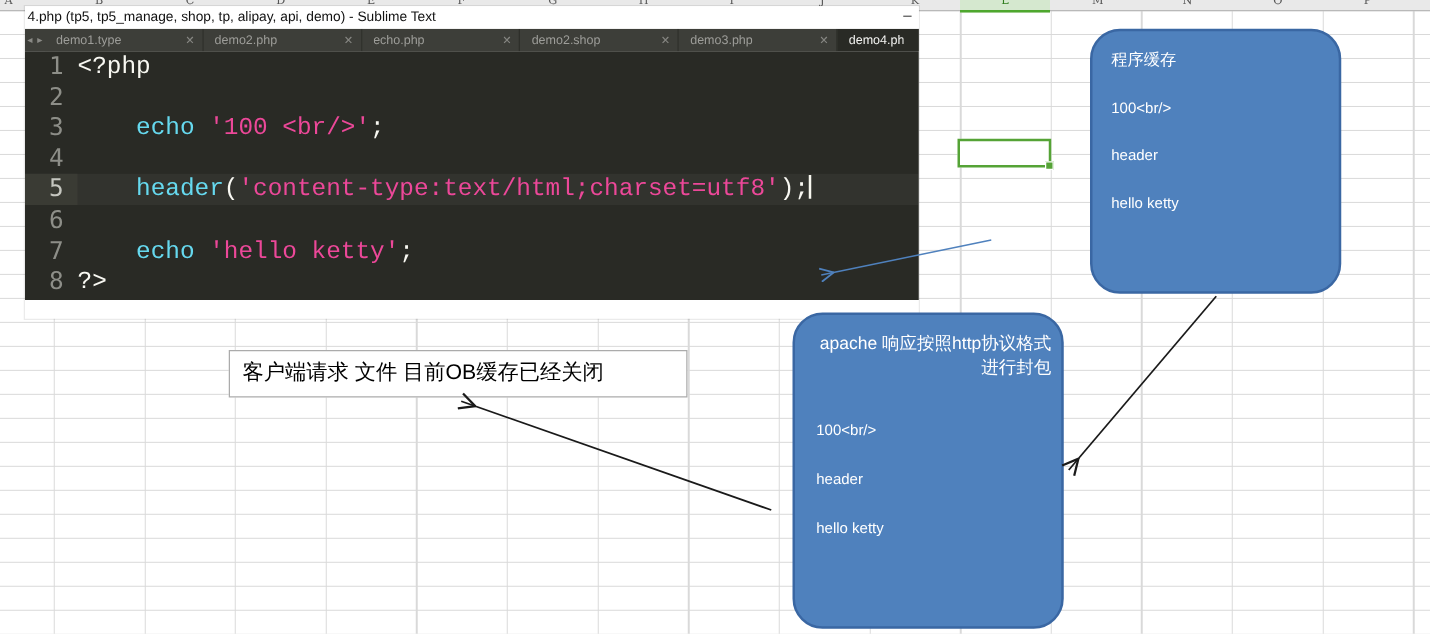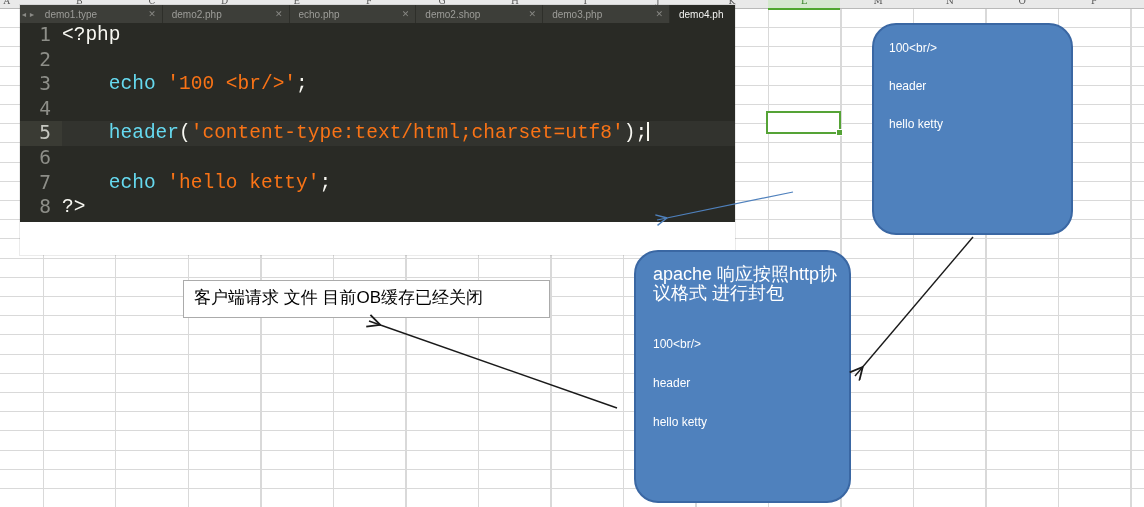--- a/index.html
+++ b/index.html
@@ -38,31 +38,31 @@
   .tab .tab-close{font-size:9px;color:#878783;margin-left:4px;}
   .tab.active{background:#292a25;width:auto;border-right:none;padding-right:12px;}
   .tab.active .tab-label{color:#f4f4f2;}
   #editor{position:relative;height:199px;background:#292a25;font-family:"DejaVu Sans Mono","Liberation Mono",monospace;
       font-size:19.5px;line-height:24.6px;white-space:pre;overflow:hidden;}
   .code-line{display:flex;height:24.6px;}
   .code-line.current{background:rgba(255,255,255,0.045);}
   .gutter{width:42px;flex:0 0 42px;text-align:right;padding-right:11px;color:#8d8e88;box-sizing:border-box;}
   .code-line.current .gutter{background:#3a3b34;color:#c6c7c0;}
   .code-text{color:#f8f8f2;font-family:Liberation Mono, monospace;}
-  .tk-w{color:#f8f8f2;} .tk-k{color:#66d9ef;} .tk-s{color:#f97316;}
+  .tk-w{color:#f8f8f2;} .tk-k{color:#66d9ef;} .tk-s{color:#ec4899;}
   .caret{display:inline-block;width:2px;height:19px;background:#f8f8f0;vertical-align:-3px;}
 
   
   .blue-box{position:absolute;background:#4f81bd;border:2px solid #3a67a3;border-radius:24px;
       color:#ffffff;box-sizing:border-box;}
   #top-box{left:872px;top:23px;width:201px;height:212px;padding:14px 4px 0 15px;}
   #bottom-box{left:634px;top:250px;width:217px;height:253px;padding:13px 8px 0 17px;}
   .box-title{font-size:13px;margin-bottom:20px;}
   .box-line{font-size:12px;margin-bottom:20px;line-height:18px;}
-  #bottom-box .box-para{font-size:18px;line-height:19px;margin-bottom:32px;}
+  #bottom-box .box-para{font-size:14px;line-height:19px;margin-bottom:32px;text-align:right;}
   #bottom-box .box-line{margin-bottom:21px;}
   #note-box{position:absolute;left:183px;top:280px;width:367px;height:38px;background:#ffffff;
       border:1px solid #ababab;box-sizing:border-box;padding:5px 0 0 10px;}
   #note-text{font-size:17px;color:#000;}
 
   #arrow-layer{position:absolute;inset:0;pointer-events:none;}
 </style>
 </head>
 <body>
 
@@ -85,20 +85,24 @@
     <span class="col-letter" style="left: 1091px;">P</span>
   </div>
 <div id="selected-col-header">
   <span class="col-letter">L</span>
 </div>
 <div id="selected-cell">
   <div class="fill-handle"></div>
 </div>
 
 <div id="sublime">
+  <div id="title-bar">
+    <span id="title-text">4.php (tp5, tp5_manage, shop, tp, alipay, api, demo) - Sublime Text</span>
+    <span id="min-btn">–</span>
+  </div>
   <div id="tab-bar">
     <span class="tab-nav">◄</span>
     <span class="tab-nav">►</span>
   <div class="tab">
         <span class="tab-label">demo1.type</span>
         <span class="tab-close">✕</span>
       </div>
       <div class="tab">
         <span class="tab-label">demo2.php</span>
         <span class="tab-close">✕</span>
@@ -116,20 +120,21 @@
         <span class="tab-close">✕</span>
       </div>
       <div class="tab active">
         <span class="tab-label">demo4.php</span>
       </div>
     </div>
   <div id="editor"><div class="code-line"><span class="gutter">1</span><span class="code-text"><span class="tk-w">&lt;?php</span></span></div><div class="code-line"><span class="gutter">2</span><span class="code-text"></span></div><div class="code-line"><span class="gutter">3</span><span class="code-text"><span class="tk-w">    </span><span class="tk-k">echo</span><span class="tk-w"> </span><span class="tk-s">'100 &lt;br/&gt;'</span><span class="tk-w">;</span></span></div><div class="code-line"><span class="gutter">4</span><span class="code-text"></span></div><div class="code-line current"><span class="gutter">5</span><span class="code-text"><span class="tk-w">    </span><span class="tk-k">header</span><span class="tk-w">(</span><span class="tk-s">'content-type:text/html;charset=utf8'</span><span class="tk-w">);</span><span class="caret"></span></span></div><div class="code-line"><span class="gutter">6</span><span class="code-text"></span></div><div class="code-line"><span class="gutter">7</span><span class="code-text"><span class="tk-w">    </span><span class="tk-k">echo</span><span class="tk-w"> </span><span class="tk-s">'hello ketty'</span><span class="tk-w">;</span></span></div><div class="code-line"><span class="gutter">8</span><span class="code-text"><span class="tk-w">?&gt;</span></span></div></div>
 </div>
 
 <div id="top-box" class="blue-box">
+  <div class="box-title">程序缓存</div>
 <div class="box-line">100&lt;br/&gt;</div>
     <div class="box-line">header</div>
     <div class="box-line">hello ketty</div>
   </div>
 <div id="bottom-box" class="blue-box">
   <div class="box-para">apache 响应按照http协议格式 进行封包</div>
     <div class="box-line">100&lt;br/&gt;</div>
     <div class="box-line">header</div>
     <div class="box-line">hello ketty</div>
   </div>

